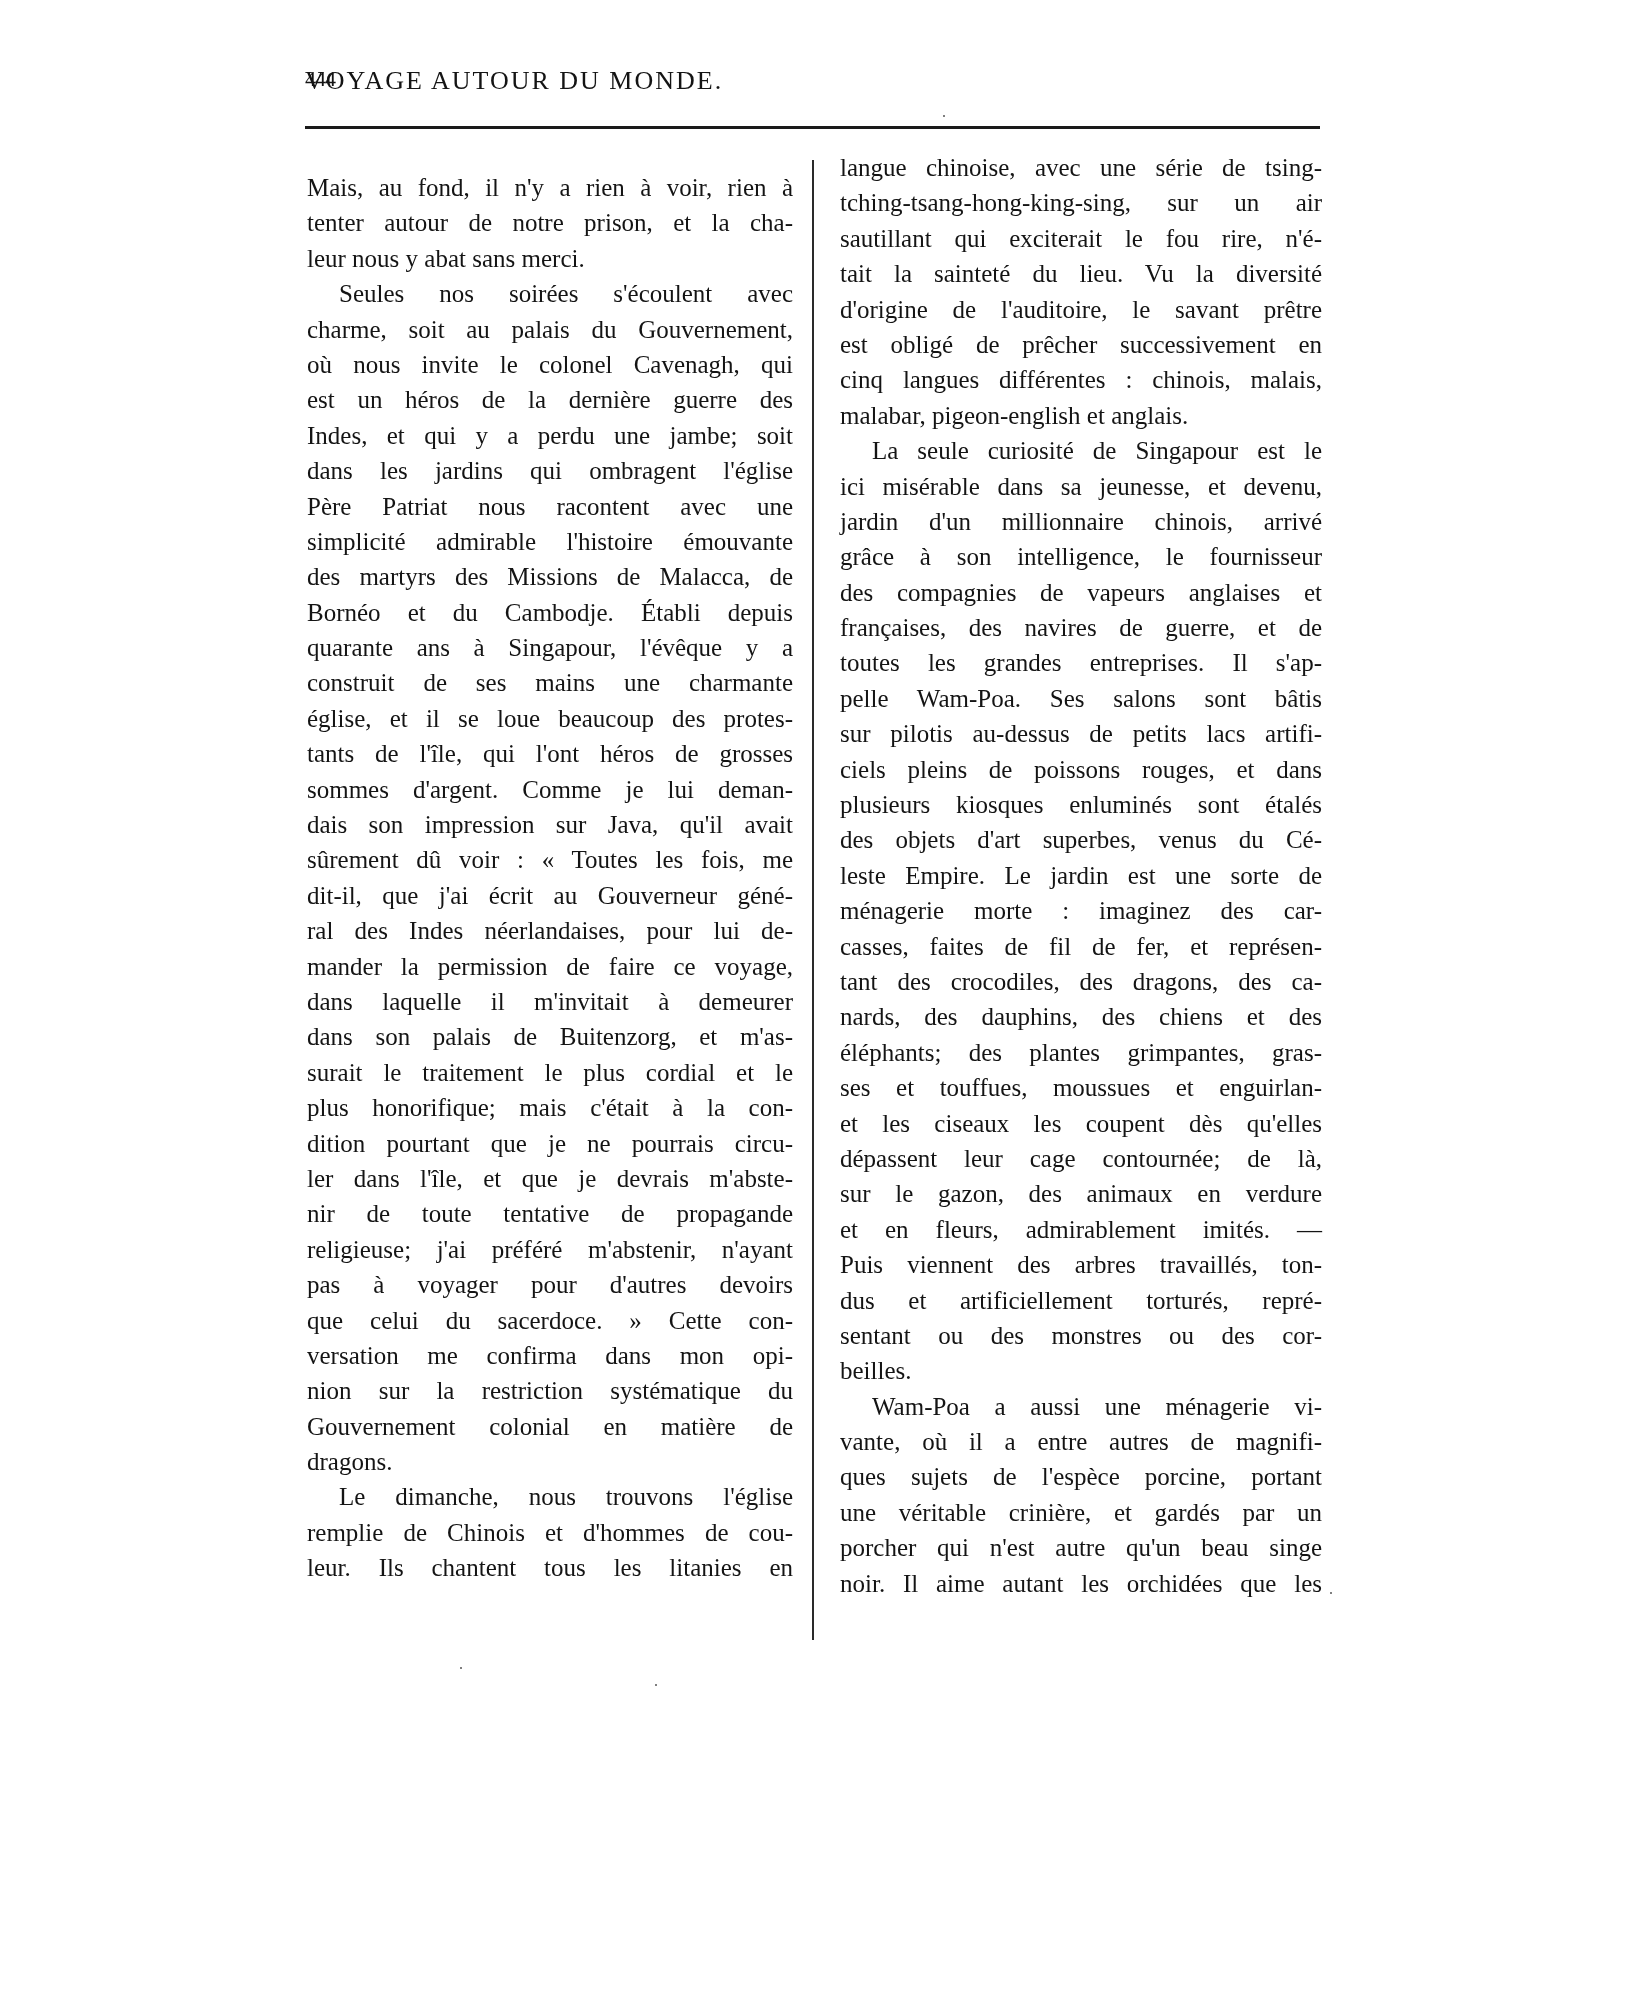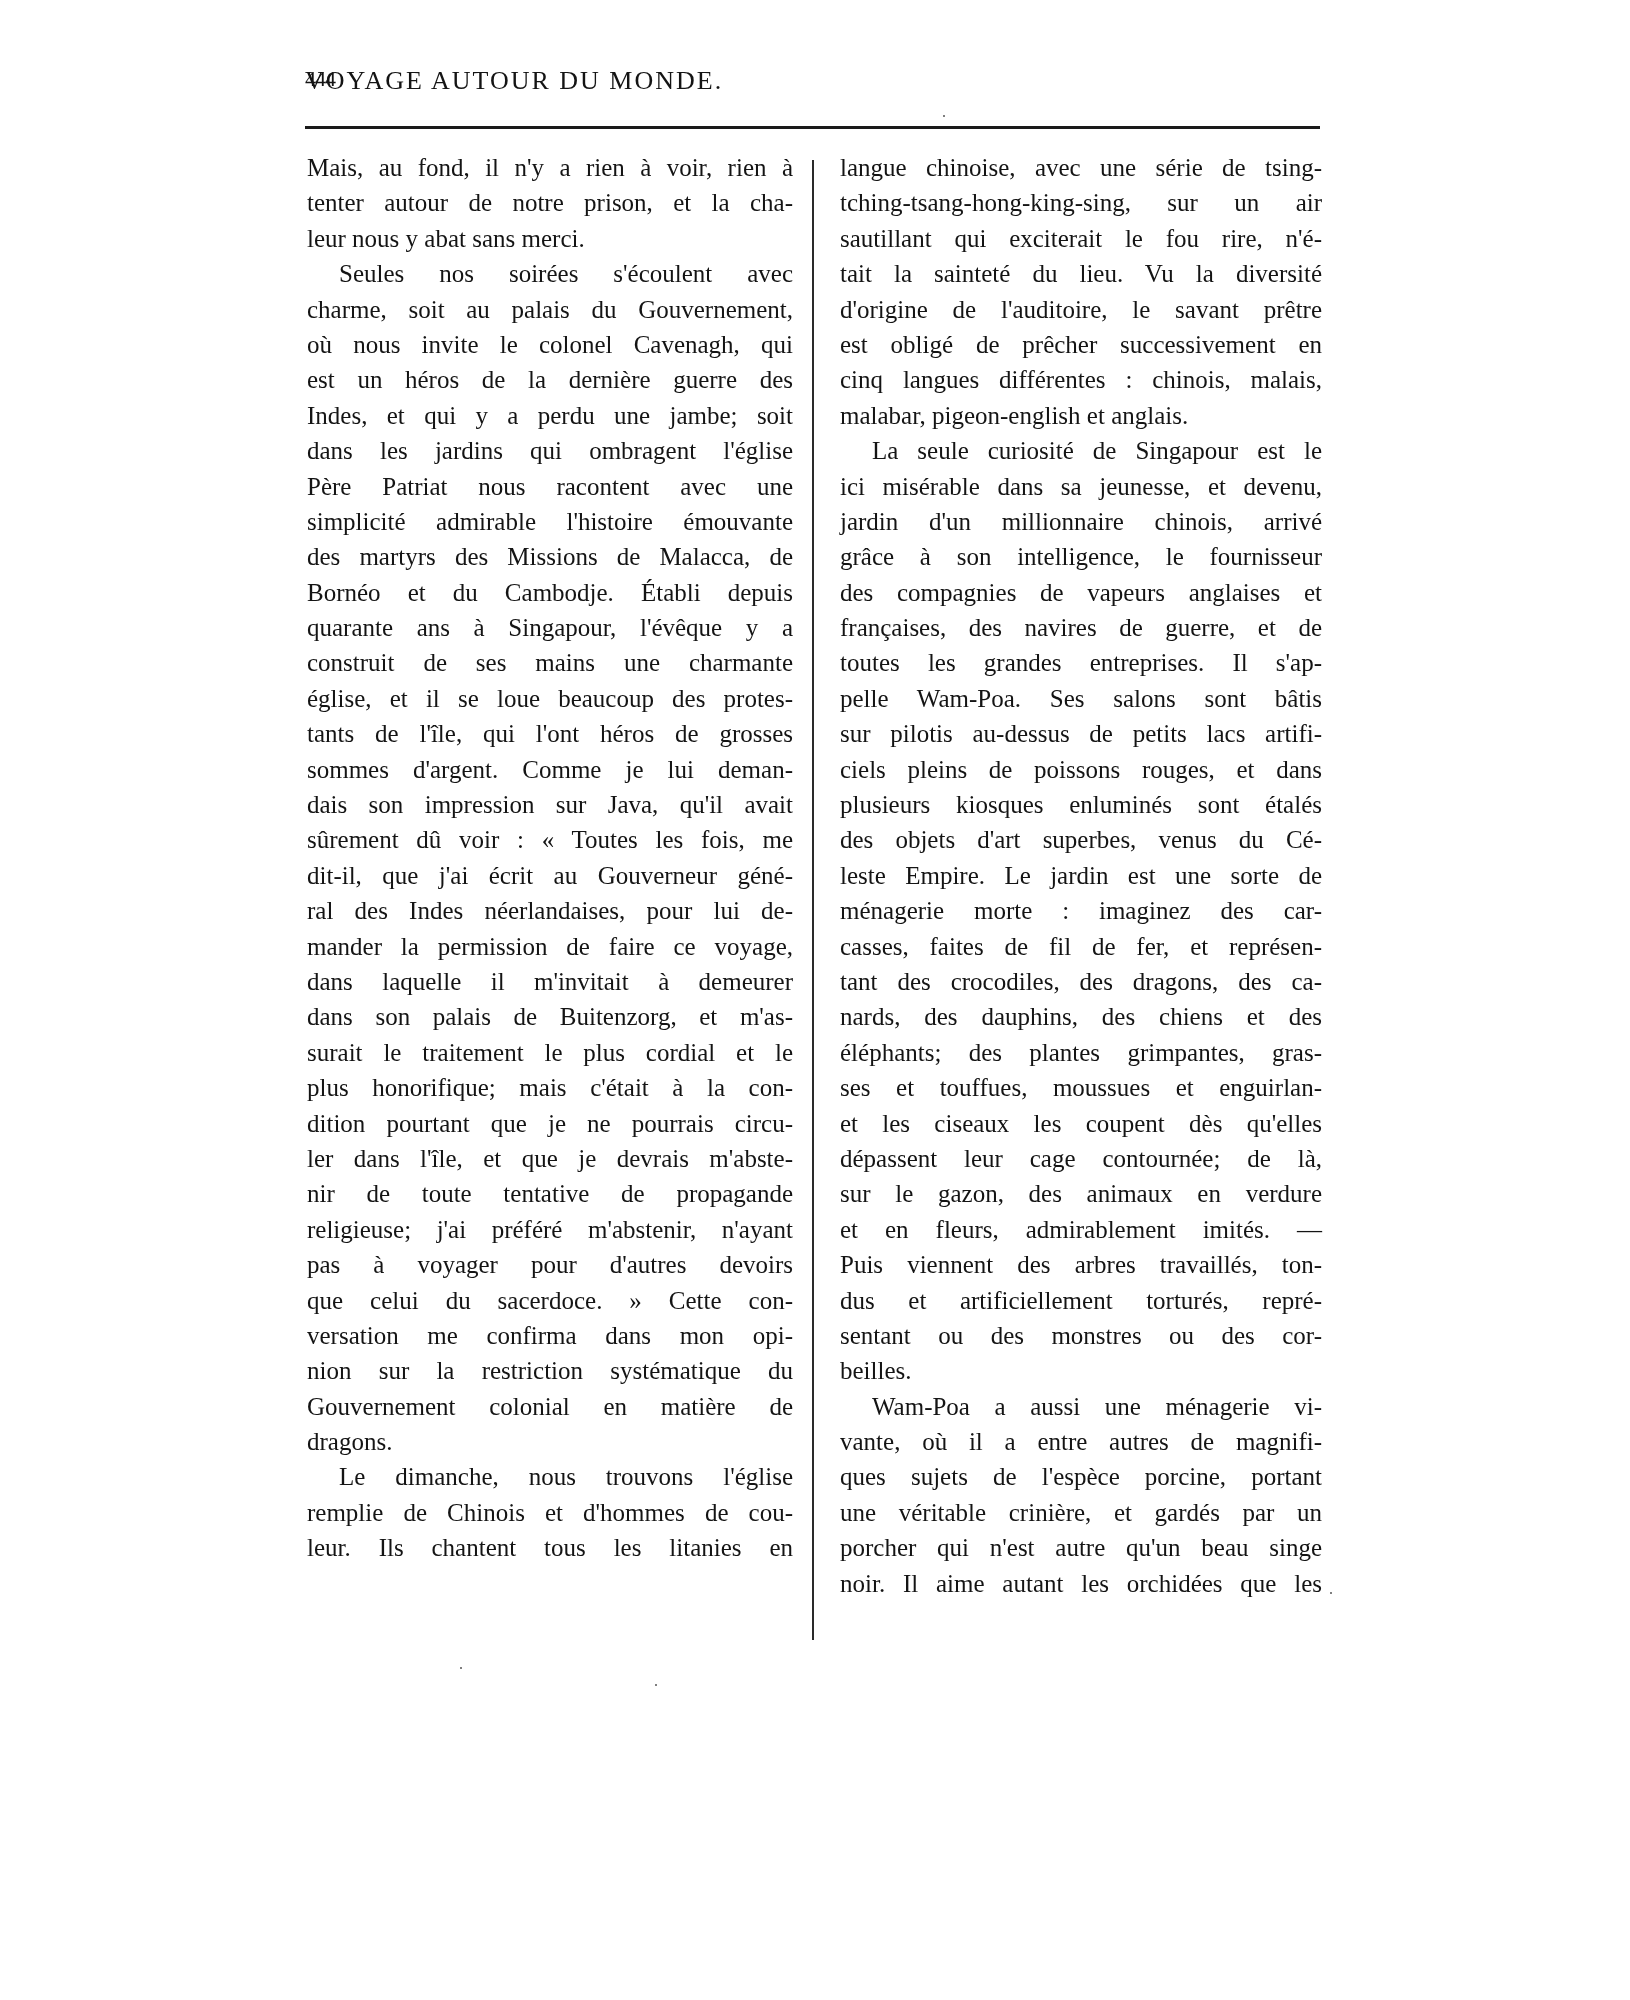--- a/index.html
+++ b/index.html
@@ -4,21 +4,21 @@
   <style>
     html, body { margin: 0; padding: 0; background: #ffffff; }
     body { width: 1630px; height: 2000px; position: relative; overflow: hidden; color: #141414; }
     .page { position: absolute; left: 0; top: 0; width: 1630px; height: 2000px; }
     .running-head { position: absolute; top: 66px; left: 305px; width: 1015px; height: 40px; }
     .page-number { position: absolute; left: 0; top: 0; font-family: "Liberation Serif", serif; font-size: 22px; letter-spacing: -1px; }
     .running-title { position: absolute; left: 0; width: 100%; top: 0; text-align: left; font-family: "Liberation Serif", serif; font-size: 26px; letter-spacing: 2px; }
     .head-rule { position: absolute; left: 305px; top: 126px; width: 1015px; height: 0; border-top: 3px solid #1a1a1a; }
     .col-sep { position: absolute; left: 812px; top: 160px; width: 0; height: 1480px; border-left: 2px solid #2a2a2a; }
     .column { position: absolute; top: 150px; font-family: "Liberation Serif", serif; font-size: 25px; line-height: 35.4px; }
-    .col-left { left: 307px; width: 486px; }
+    .col-left { left: 307px; width: 486px; margin-top: 20px; }
     .col-right { left: 840px; width: 482px; }
     .line { display: block; white-space: nowrap; text-align: justify; text-align-last: justify; height: 35.4px; }
     .line.last { text-align-last: left; }
     .line.indent { padding-left: 32px; }
     .speck { position: absolute; width: 2px; height: 2px; background: #555; border-radius: 1px; }
   </style>
 </head>
 <body>
 
 <div class="page">

